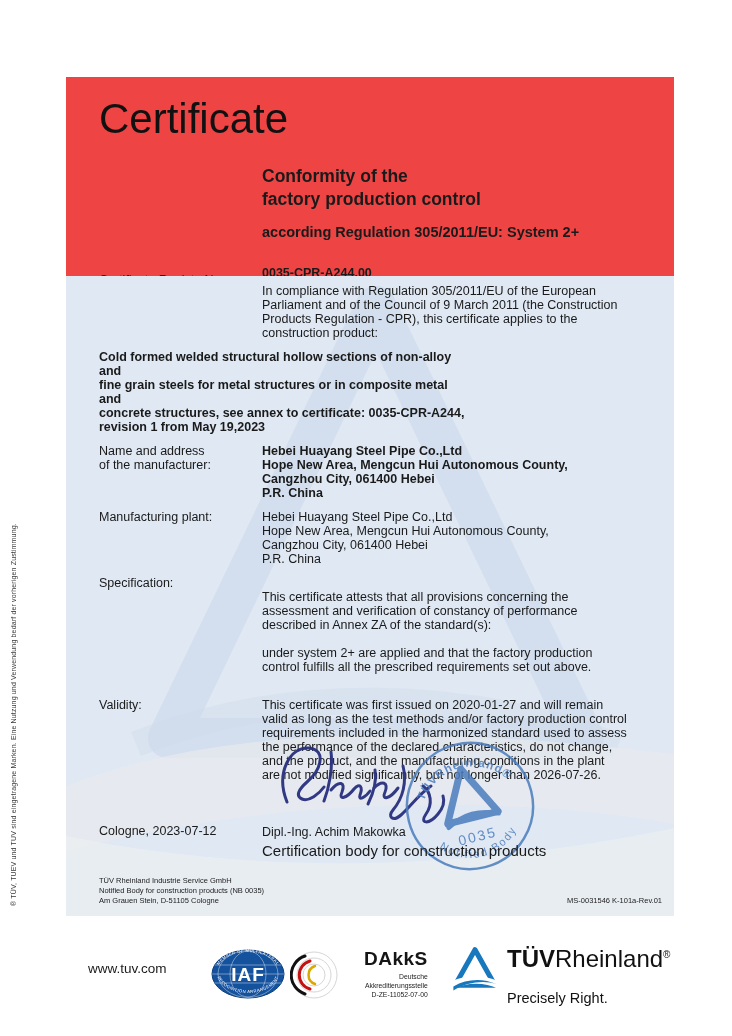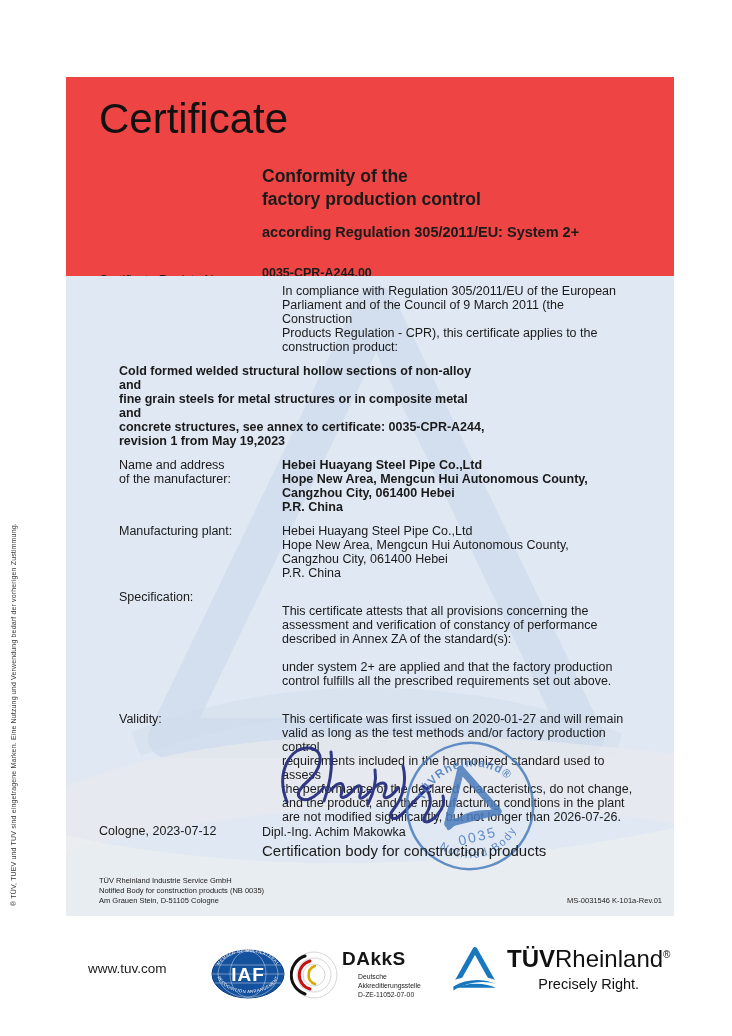--- a/index.html
+++ b/index.html
@@ -19,49 +19,49 @@
   .cert-regulation{position:absolute;left:196px;top:147px;font-size:14.5px;font-weight:bold;}
   .registr-label{position:absolute;left:33px;top:196px;font-size:12.5px;}
   .registr-value{position:absolute;left:196px;top:189px;font-size:12.5px;font-weight:bold;}
 
   
   .band-body{position:absolute;left:66px;top:276px;width:608px;height:640px;background:#dfe8f3;}
   .wm{position:absolute;left:0;top:0;pointer-events:none;}
 
   .content{position:absolute;left:0;top:0;width:608px;box-sizing:border-box;
            padding:8px 40px 0 33px;}
-  .row{display:flex;margin-bottom:10px;margin-left:20px;}
+  .row{display:flex;margin-bottom:10px;}
   .lbl{width:163px;flex:none;font-size:12.5px;line-height:1.12;white-space:pre-line;}
   .val{width:372px;font-size:12.5px;line-height:1.12;white-space:pre-line;}
   .bold{font-weight:bold;}
   .std{margin:13px 0;}
 
   .place-date{position:absolute;left:33px;top:538px;font-size:12.5px;margin-top:10px;}
   .sig-svg{position:absolute;left:205px;top:462px;}
   .stamp{position:absolute;left:334px;top:460px;transform:rotate(-14deg);opacity:.85;}
   .signer-name{position:absolute;left:196px;top:549px;font-size:12.5px;}
   .signer-role{position:absolute;left:196px;top:566px;font-size:15px;}
   .issuer{position:absolute;left:33px;top:600px;font-size:7.5px;line-height:1.32;
           white-space:pre-line;color:#222;}
   .doc-code{position:absolute;right:12px;top:620px;font-size:7.5px;color:#222;}
 
   
   .website{position:absolute;left:88px;top:961px;font-size:13.5px;color:#1a1a1a;text-decoration:none;}
   .iaf{position:absolute;left:211px;top:949px;}
   .dakks{position:absolute;left:290px;top:948px;display:flex;}
-  .dakks-text{margin-left:4px;}
+  .dakks-text{margin-left:11px;text-align:right;}
   .dakks-name{font-size:19px;font-weight:bold;letter-spacing:.5px;color:#151515;}
   .dakks-sub{margin-left:16px;margin-top:3px;font-size:6.8px;line-height:1.3;
              white-space:pre-line;color:#222;}
   .tuv-logo{position:absolute;left:452px;top:946px;display:flex;align-items:flex-start;}
   .tuv-text{margin-left:9px;}
   .tuv-brand{font-size:24px;line-height:1.1;color:#111;}
   .tuv-brand .b{font-weight:bold;}
   .tuv-brand sup{font-size:10px;vertical-align:9px;}
-  .tuv-tagline{font-size:14.5px;margin-top:4px;color:#111;text-align:center;}
+  .tuv-tagline{font-size:14.5px;margin-top:18px;color:#111;}
 </style>
 </head>
 <body>
 
 <div class="page">
 
   <div class="side-note">® TÜV, TUEV und TUV sind eingetragene Marken. Eine Nutzung und Verwendung bedarf der vorherigen Zustimmung.</div>
 
   <div class="band-top">
     <div class="cert-title">Certificate</div>

